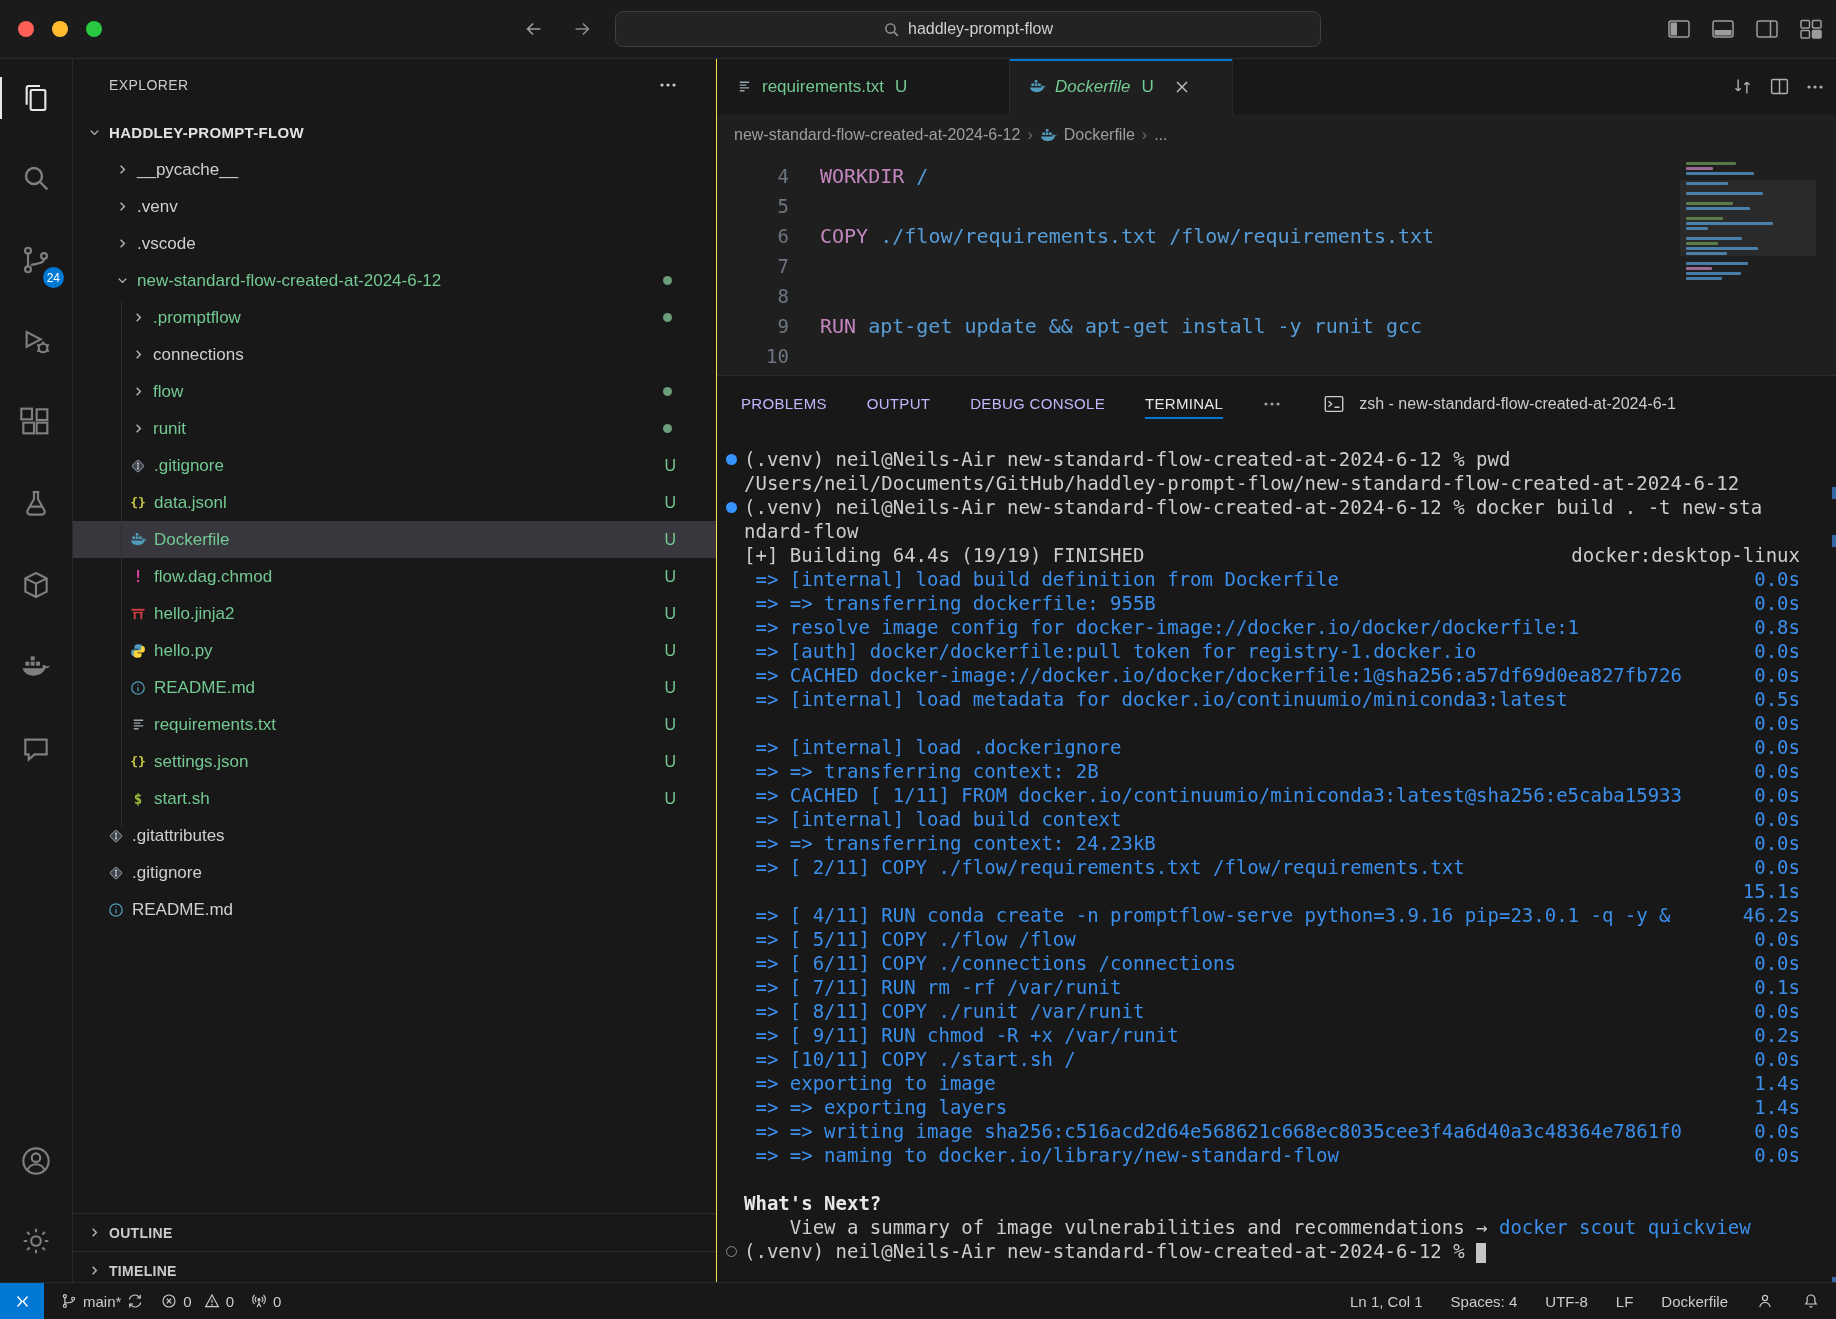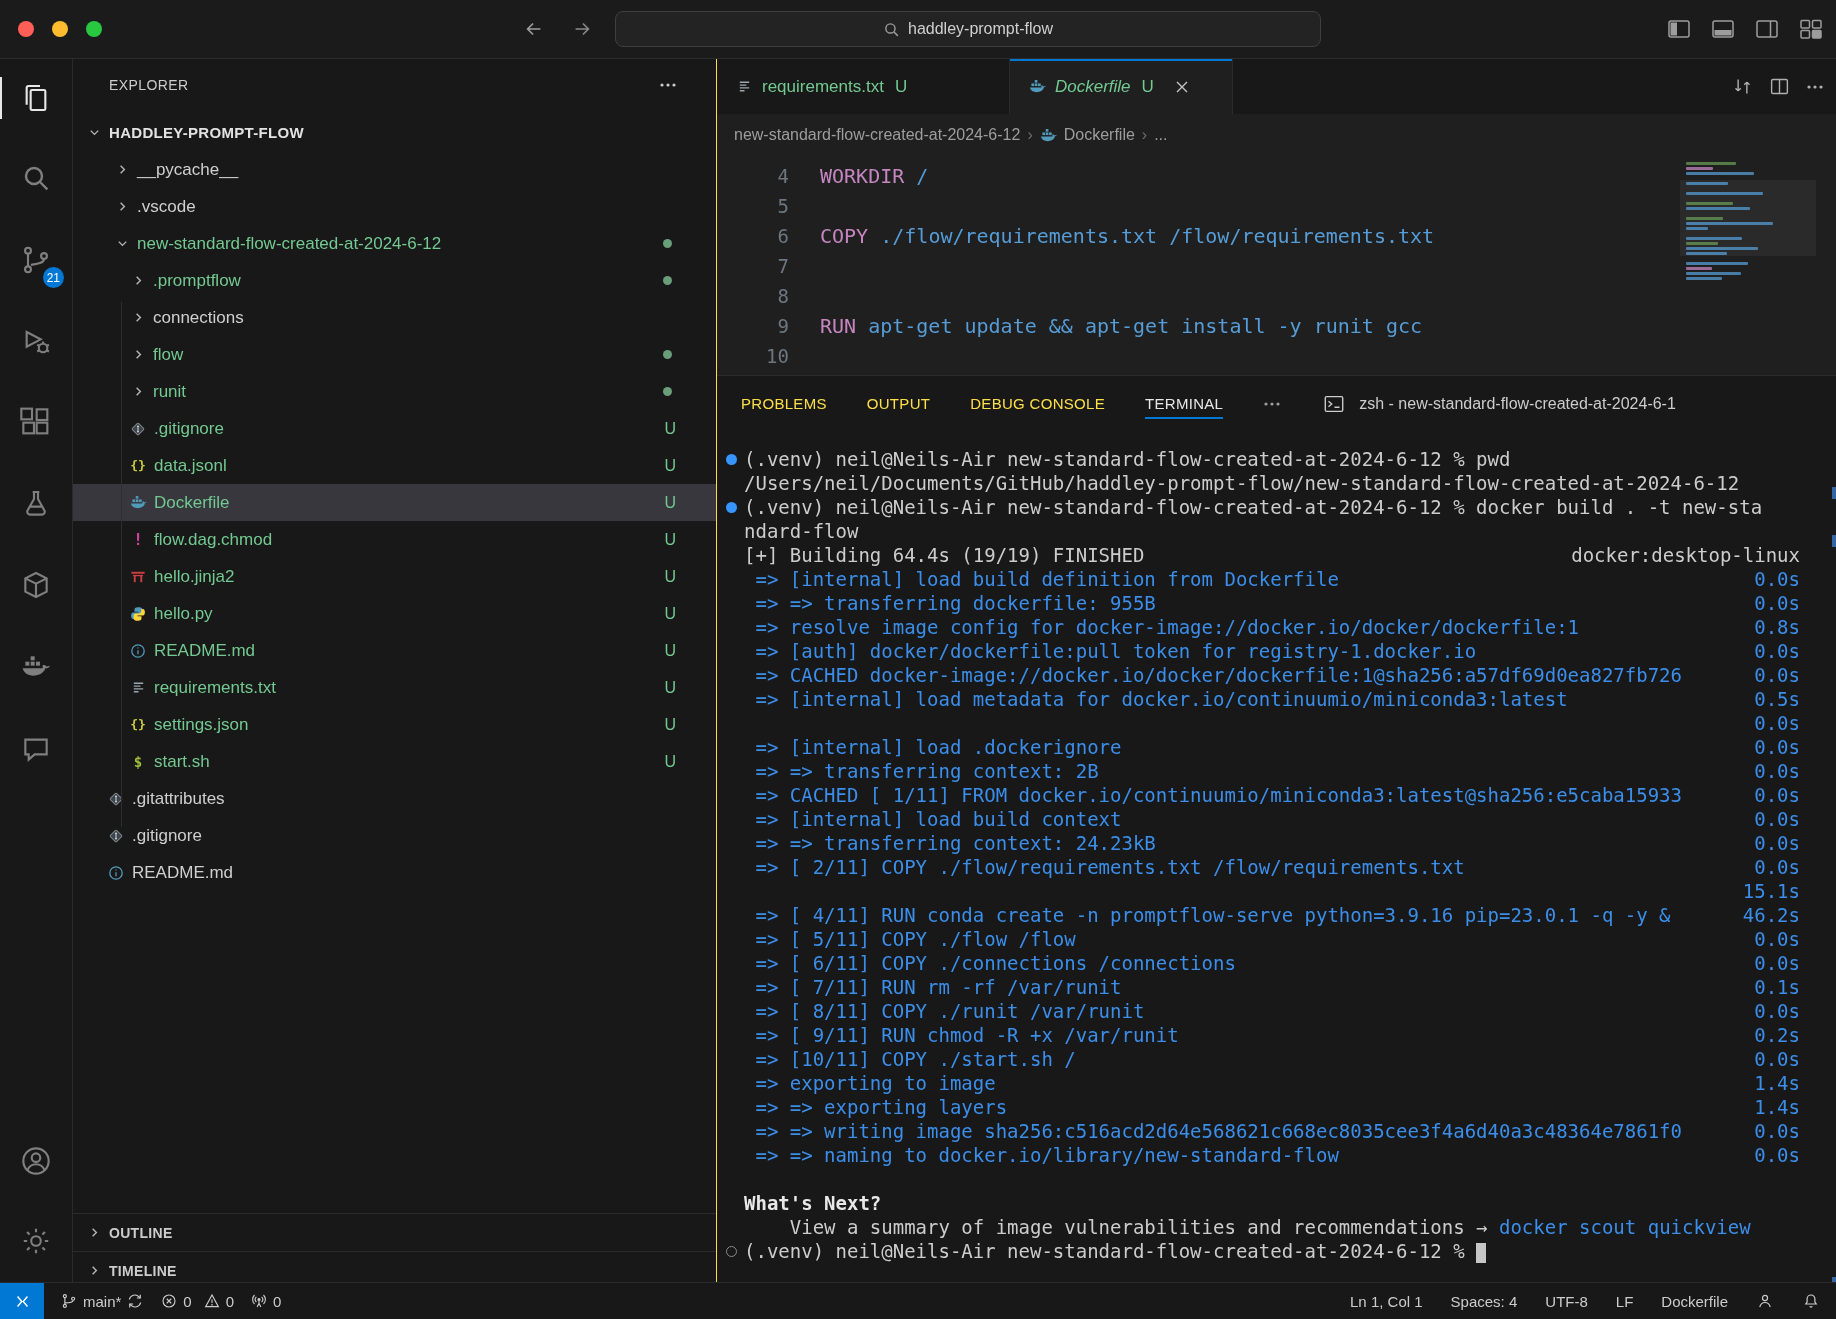--- a/index.html
+++ b/index.html
@@ -67,21 +67,21 @@
   .eline .lnum { width:72px; text-align:right; color:#6e7681; font-size:19px; flex:0 0 auto; }
   .eline .ecode { margin-left:31px; white-space:pre; }
   .k{ color:#c586c0; } .a{ color:#569cd6; } .c{ color:#6a9955; }
   #minimap { position:absolute; right:26px; top:6px; width:124px; height:140px; }
   .mmrow { height:3px; margin-bottom:2px; border-radius:1px; opacity:.75; }
   #mm-slider { position:absolute; left:-6px; right:-6px; top:18px; height:76px; background:#ffffff0d; }
 
   
   #panel { position:absolute; left:0; top:316px; width:100%; height:907px; background:#181818; border-top:1px solid #2b2b2b; }
   #panel-head { position:absolute; left:0; top:0; width:100%; height:55px; display:flex; align-items:center; padding-left:24px; gap:40px; overflow:hidden; }
-  .ptab { position:relative; font-size:15px; letter-spacing:.3px; color:#fde047; height:55px; display:flex; align-items:center; }
+  .ptab { position:relative; font-size:15px; letter-spacing:.3px; color:#c4b5fd; height:55px; display:flex; align-items:center; }
   .ptab.active { color:#e7e7e7; }
   .ptab.active::after { content:""; position:absolute; left:0; right:0; bottom:12px; height:2px; background:#0078d4; }
   #panel-right { display:flex; align-items:center; gap:14px; color:#cccccc; margin-left:2px; flex:1 1 auto; white-space:nowrap; overflow:hidden; }
   #term { position:absolute; left:4px; top:55px; bottom:0; width:100%; padding-top:16px; overflow:hidden; }
   .trowline { position:relative; height:24px; display:flex; align-items:center; padding-left:23px; padding-right:40px;
     font-family:"DejaVu Sans Mono",monospace; font-size:19px; line-height:24px; }
   .trowline .txt { white-space:pre; }
   .trowline .rt { margin-left:auto; white-space:pre; }
   .w{ color:#cccccc; } .b{ color:#3b8eea; } .boldw{ color:#e8e8e8; font-weight:bold; }
   .dec { position:absolute; left:5px; top:7px; width:11px; height:11px; border-radius:50%; }
@@ -168,21 +168,21 @@
         <path d="M15 15l5.5 5.5"></path>
       </svg>
   </div>
   <div class="abar-item" style="top:177px">
     <svg viewBox="0 0 24 24" fill="none" stroke="currentColor" stroke-width="1.6">
         <circle cx="6" cy="5" r="2.2"></circle>
         <circle cx="6" cy="19" r="2.2"></circle>
         <circle cx="18" cy="9" r="2.2"></circle>
         <path d="M6 7.2v9.6M18 11.2c0 3.8-7 3.8-9.8 4.6"></path>
       </svg>
-    <span id="scm-badge">21</span>
+    <span id="scm-badge">24</span>
   </div>
   <div class="abar-item" style="top:259px">
     <svg viewBox="0 0 24 24" fill="none" stroke="currentColor" stroke-width="1.6">
         <path d="M5 4.5 15.5 10 5 15.5z"></path>
         <circle cx="17.3" cy="16.5" r="3.2"></circle>
         <path d="M17.3 13.3v-1.6M14.6 15l-1.7-.9M20 15l1.7-.9M14.6 18.2l-1.7.9M20 18.2l1.7.9"></path>
       </svg>
   </div>
   <div class="abar-item" style="top:339px">
     <svg viewBox="0 0 24 24" fill="none" stroke="currentColor" stroke-width="1.6">
@@ -251,20 +251,28 @@
         </span>
         <span class="lbl">HADDLEY-PROMPT-FLOW</span>
       </div>
       <div class="trow" style="padding-left: 42px;">
         <span class="chev">
           <svg viewBox="0 0 16 16" width="15" height="15" fill="none" stroke="currentColor" stroke-width="1.5">
             <path d="M6 4l4 4-4 4"></path>
           </svg>
         </span>
         <span class="lbl">__pycache__</span>
+      </div>
+      <div class="trow" style="padding-left: 42px;">
+        <span class="chev">
+          <svg viewBox="0 0 16 16" width="15" height="15" fill="none" stroke="currentColor" stroke-width="1.5">
+            <path d="M6 4l4 4-4 4"></path>
+          </svg>
+        </span>
+        <span class="lbl">.venv</span>
       </div>
       <div class="trow" style="padding-left: 42px;">
         <span class="chev">
           <svg viewBox="0 0 16 16" width="15" height="15" fill="none" stroke="currentColor" stroke-width="1.5">
             <path d="M6 4l4 4-4 4"></path>
           </svg>
         </span>
         <span class="lbl">.vscode</span>
       </div>
       <div class="trow green" style="padding-left: 42px;">

